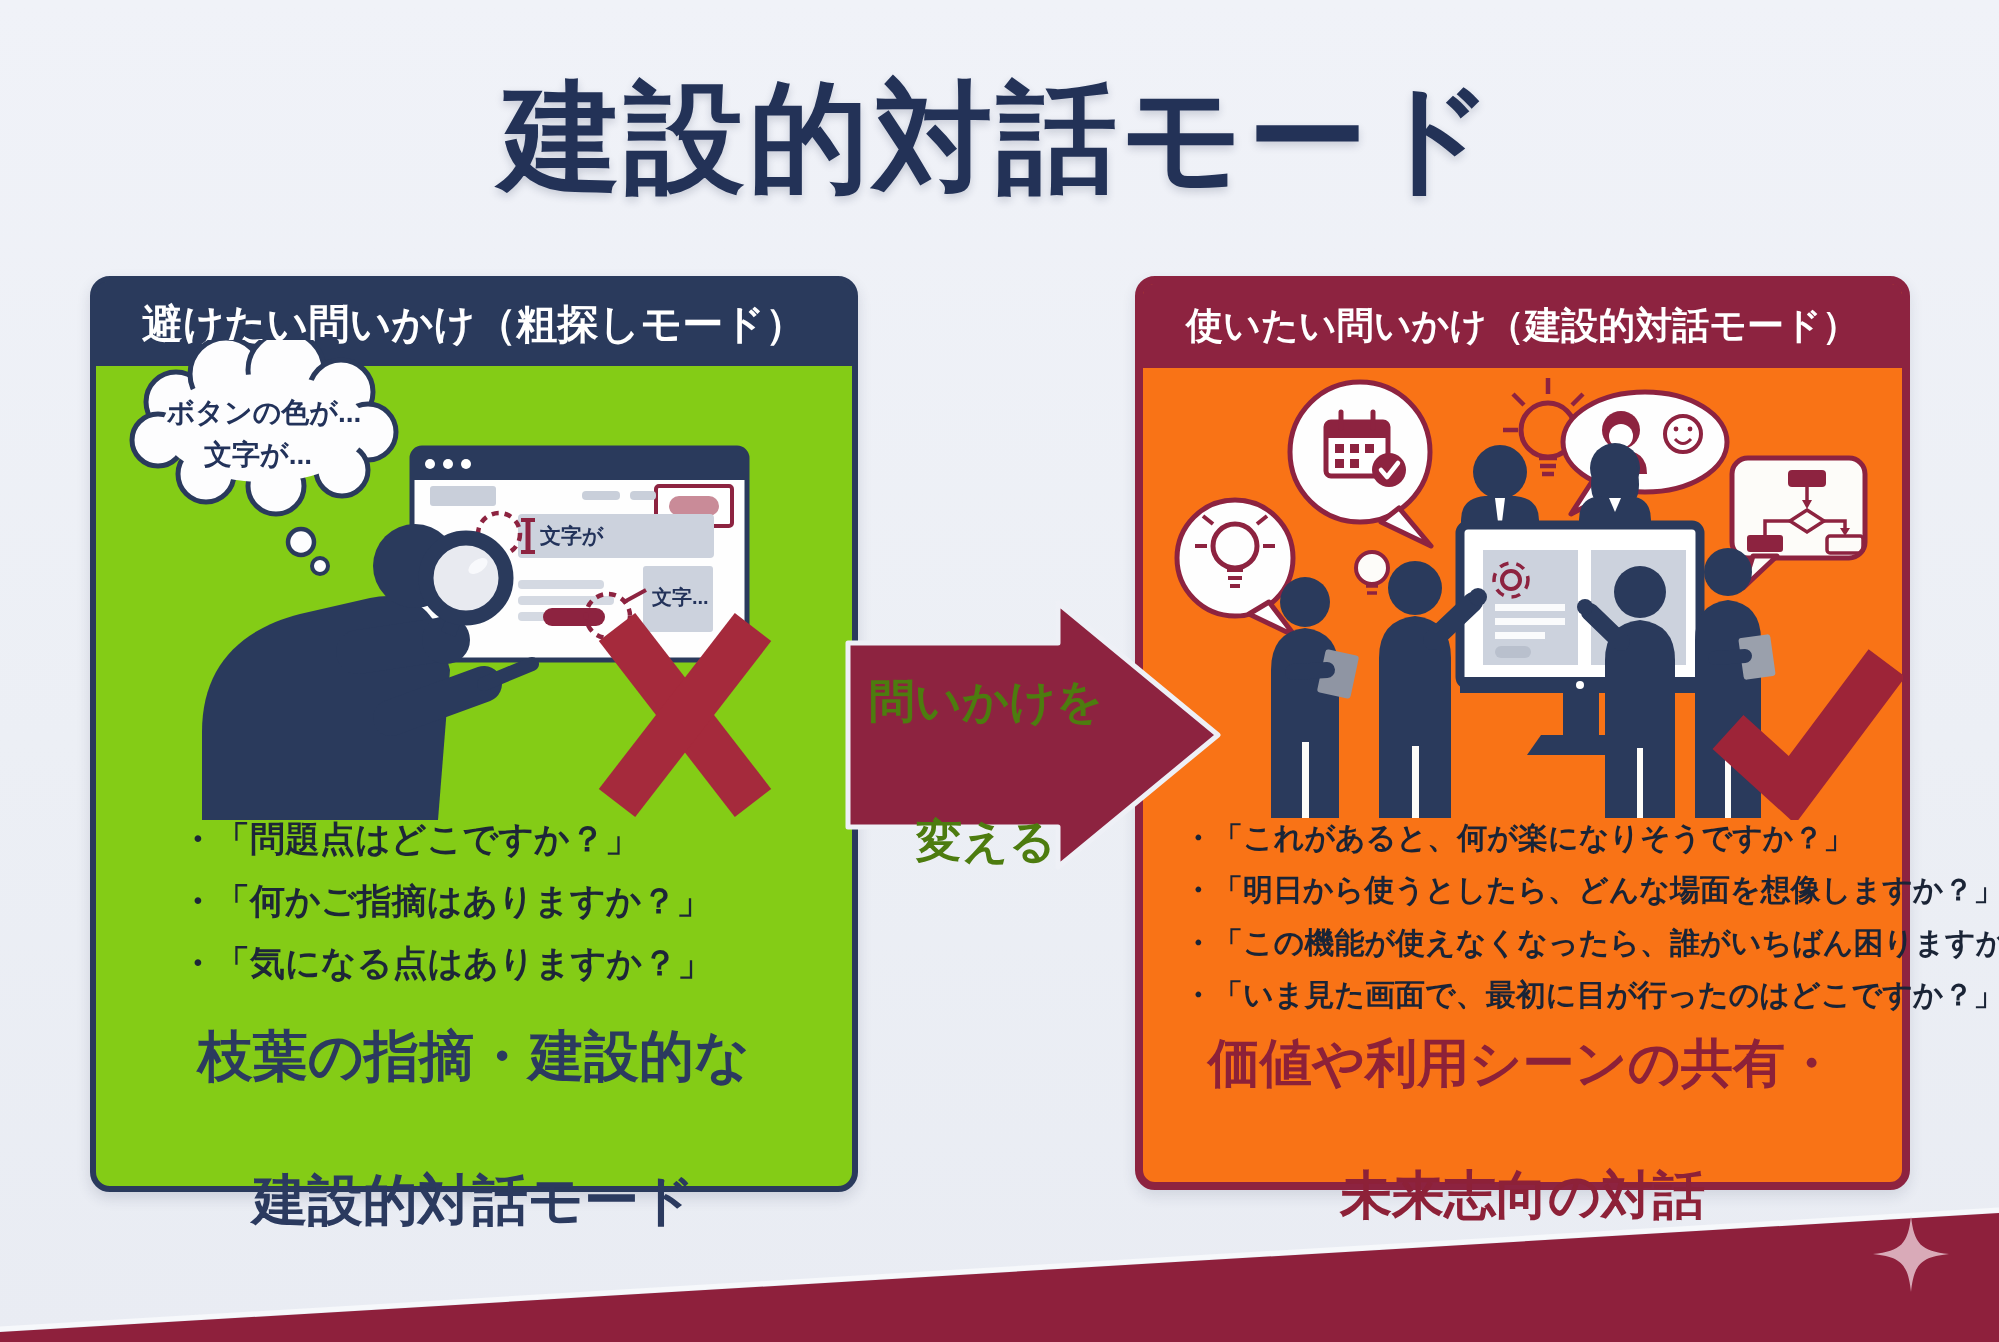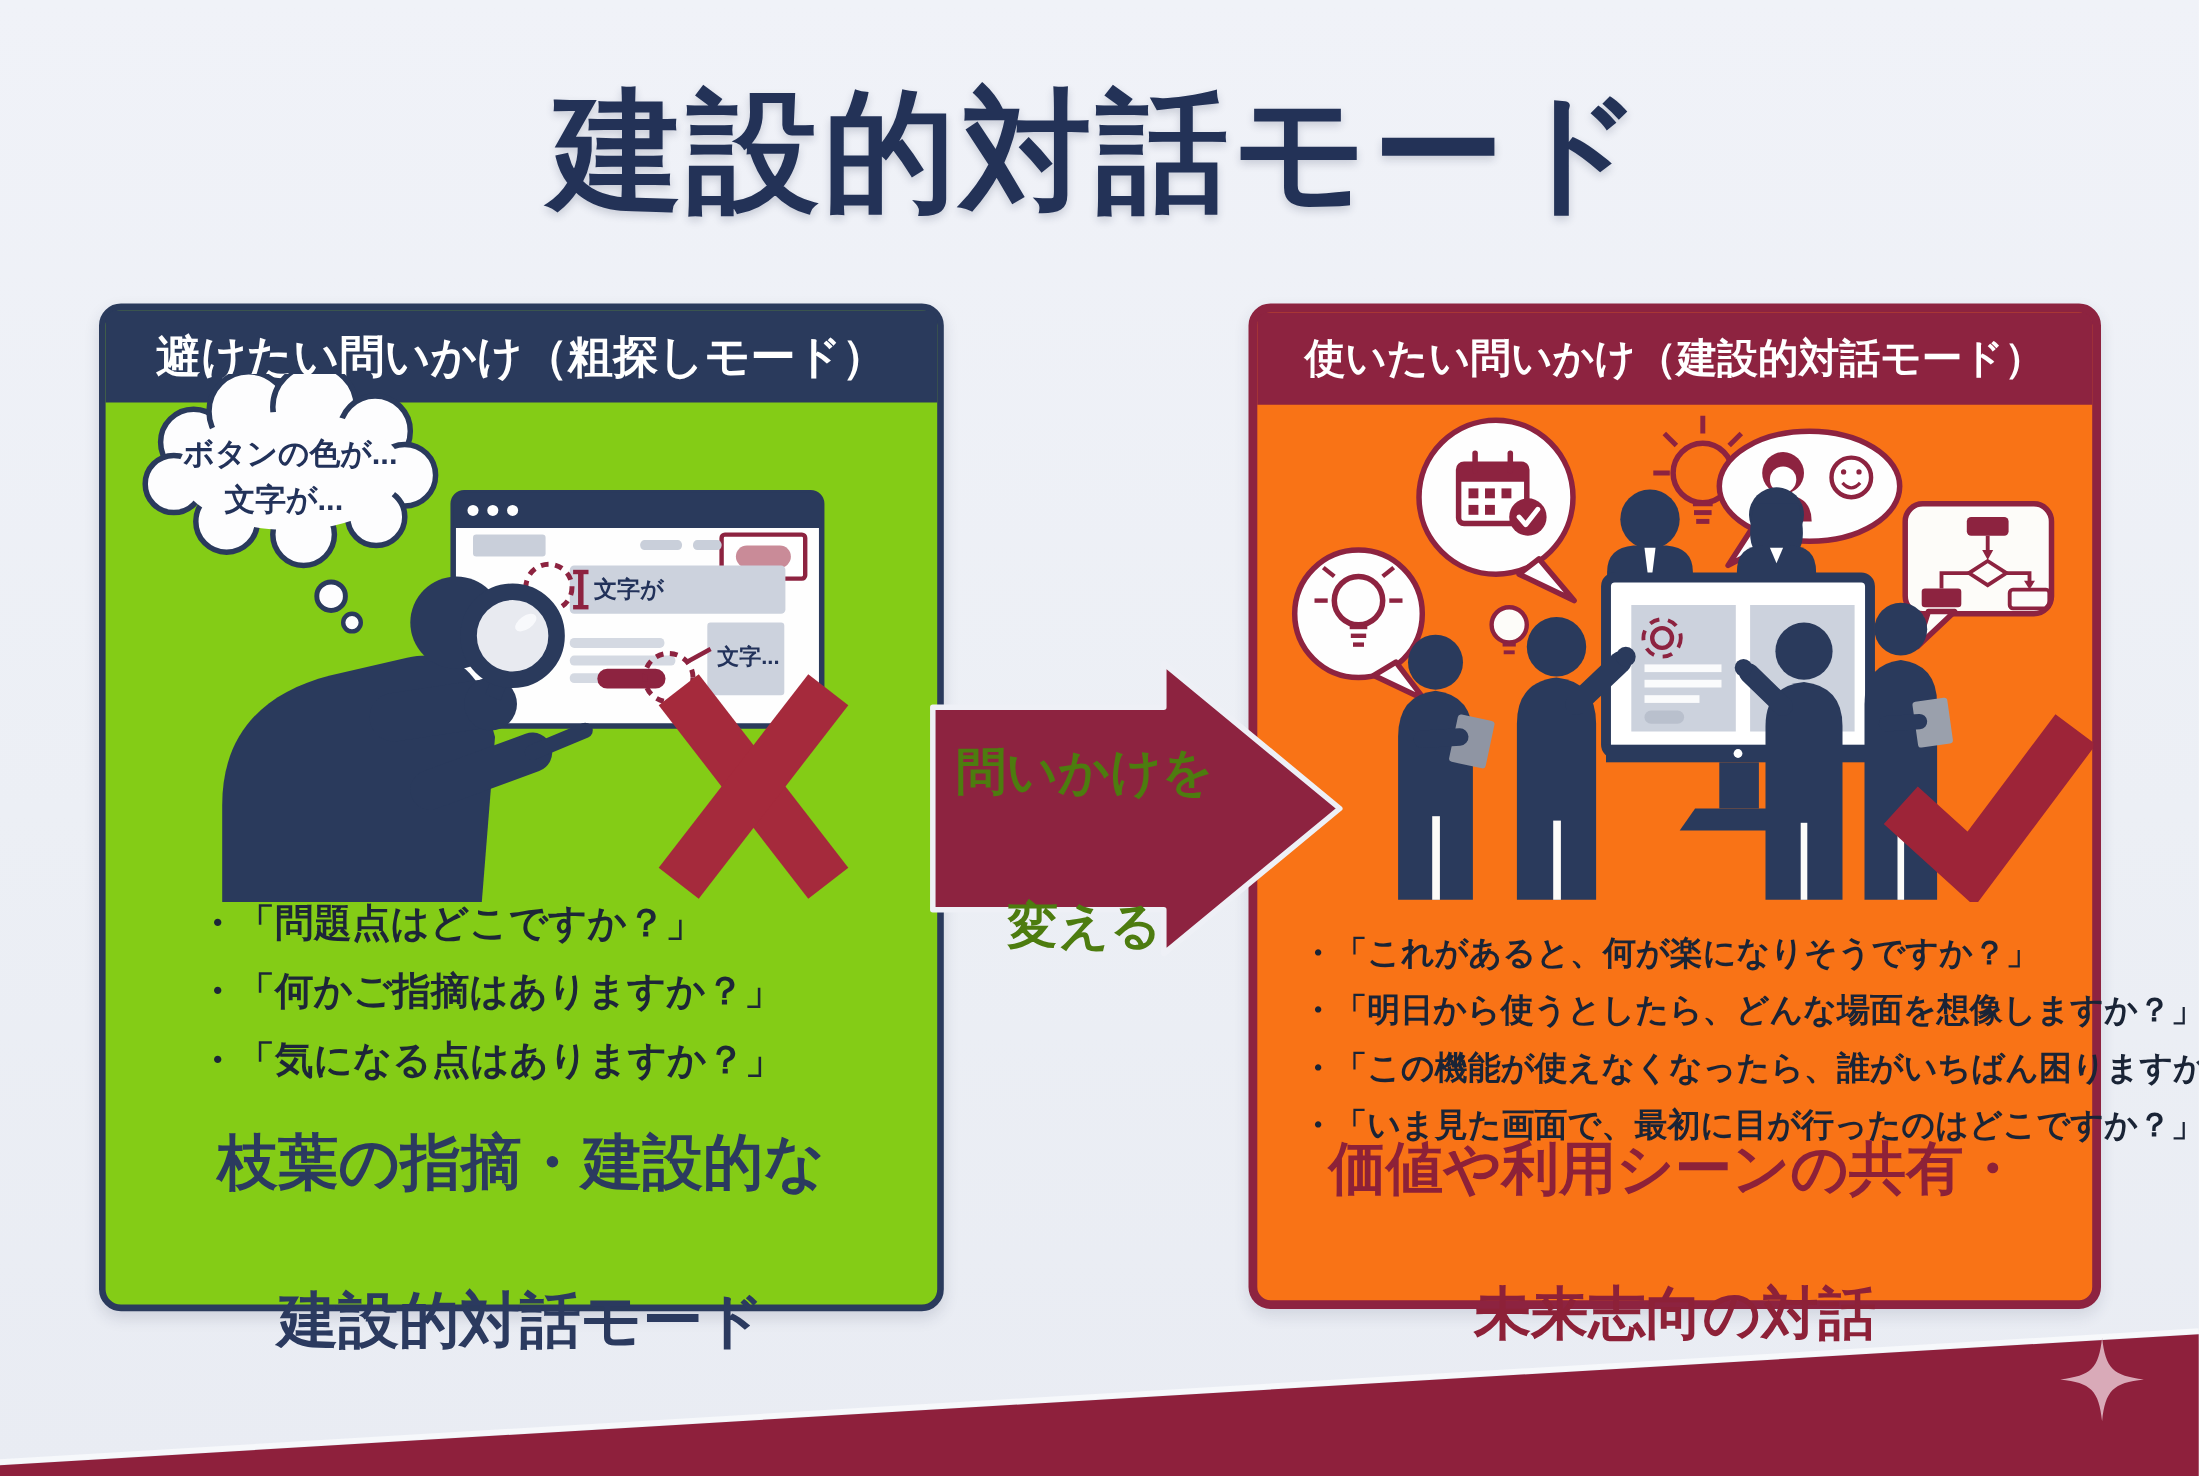--- a/index.html
+++ b/index.html
@@ -26,21 +26,21 @@
     box-shadow:0 6px 14px rgba(40,50,80,.12);
   }
   .panel-header{
     position:absolute;left:0;top:0;width:100%;height:84px;
     display:flex;align-items:center;justify-content:center;
     color:#ffffff;font-weight:800;border-radius:10px 10px 0 0;
   }
   .panel-left .panel-header{background:#2a3a5c;font-size:41px;}
   .panel-right .panel-header{background:#8d2340;font-size:37px;}
   .lb{position:absolute;left:84px;font-size:35px;font-weight:700;color:#1d2638;white-space:nowrap;}
-  .rb{position:absolute;left:40px;font-size:30px;font-weight:700;color:#1a2436;white-space:nowrap;margin-top:28px;}
+  .rb{position:absolute;left:40px;font-size:30px;font-weight:700;color:#1a2436;white-space:nowrap;}
   .concl{position:absolute;left:0;width:100%;text-align:center;font-weight:900;white-space:pre-line;}
   .concl-left{top:738px;font-size:55px;line-height:72px;color:#2b3a5f;}
   .concl-right{top:746px;font-size:52px;line-height:66px;color:#8d2138;}
   .arrow-label{
     left:846px;top:666px;width:280px;text-align:center;z-index:6;
     font-size:46px;font-weight:800;color:#4d7c0f;line-height:70px;white-space:pre-line;
   }
   svg{display:block;}
   .illus{position:absolute;}
   svg text{font-family:"Liberation Sans","DejaVu Sans",sans-serif;}

